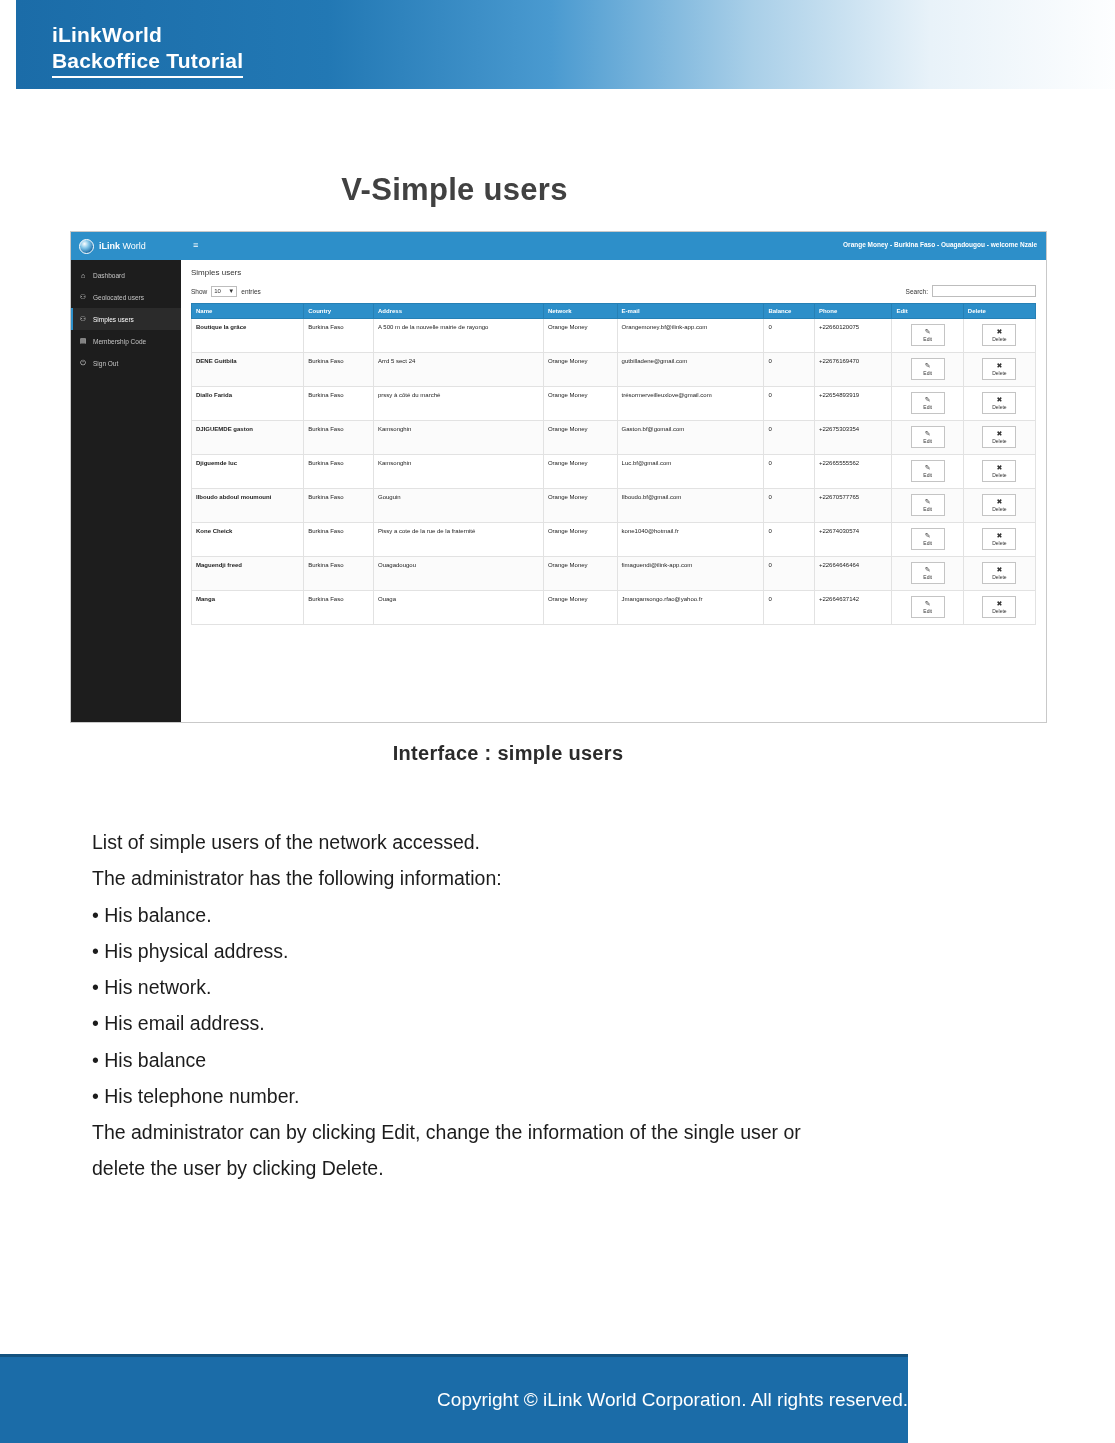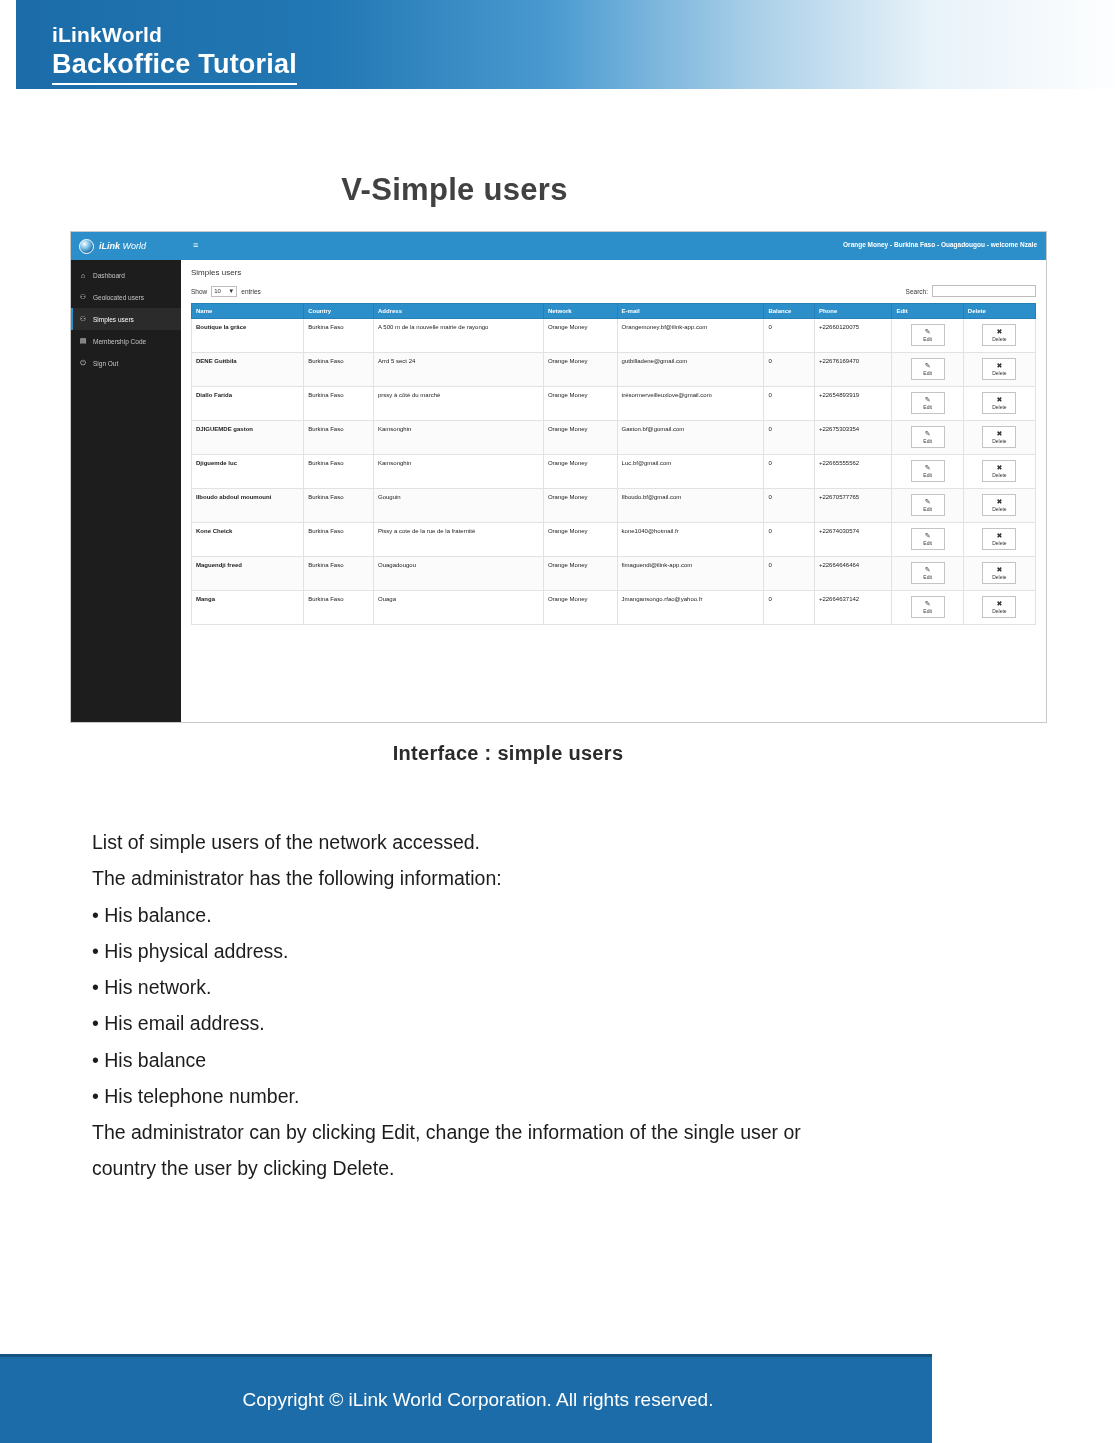--- a/index.html
+++ b/index.html
@@ -29,21 +29,21 @@
     top: 22px;
     color: #ffffff;
     line-height: 1.25;
   }
   .brand-line1 {
     font-size: 21px;
     font-weight: bold;
     letter-spacing: 0.2px;
   }
   .brand-line2 {
-    font-size: 27px;
+    font-size: 21px;
     font-weight: bold;
     letter-spacing: 0.2px;
     border-bottom: 2px solid #ffffff;
     display: inline-block;
     padding-bottom: 1px;
   }
 
   
   .section-title {
     position: absolute;
@@ -94,21 +94,20 @@
     background: radial-gradient(circle at 35% 30%, #ffffff 0%, #7fc4e8 35%, #1565a0 80%);
     border: 1px solid #ffffff;
     box-sizing: border-box;
     flex: 0 0 auto;
   }
   .shot-logo-text {
     color: #ffffff;
     font-size: 9px;
     font-weight: bold;
     white-space: nowrap;
-    font-style: italic;
   }
   .shot-logo-text .thin { font-weight: normal; }
   .hamburger {
     position: absolute;
     left: 122px;
     top: 9px;
     color: #ffffff;
     font-size: 9px;
     line-height: 9px;
   }
@@ -284,22 +283,21 @@
   .footer {
     position: absolute;
     left: 0;
     bottom: 0;
     width: 908px;
     height: 86px;
     background: #1b6ca8;
     border-top: 3px solid #14527f;
     display: flex;
     align-items: center;
-    justify-content: center;
-    padding-left: 24px;
+    justify-content: flex-end;
   }
   .footer-text {
     color: #ffffff;
     font-size: 19px;
   }
 </style>
 </head>
 <body>
 
 <div class="page-header">
@@ -577,18 +575,18 @@
 <div class="body-text">
   <p>List of simple users of the network accessed.</p>
   <p>The administrator has the following information:</p>
   <p>• His balance.</p>
   <p>• His physical address.</p>
   <p>• His network.</p>
   <p>• His email address.</p>
   <p>• His balance</p>
   <p>• His telephone number.</p>
   <p>The administrator can by clicking Edit, change the information of the single user or</p>
-  <p> country the user by clicking Delete.</p>
+  <p> delete the user by clicking Delete.</p>
 </div>
 
 <div class="footer">
   <span class="footer-text">Copyright © iLink World Corporation. All rights reserved.</span>
 </div>
 
 </body></html>

